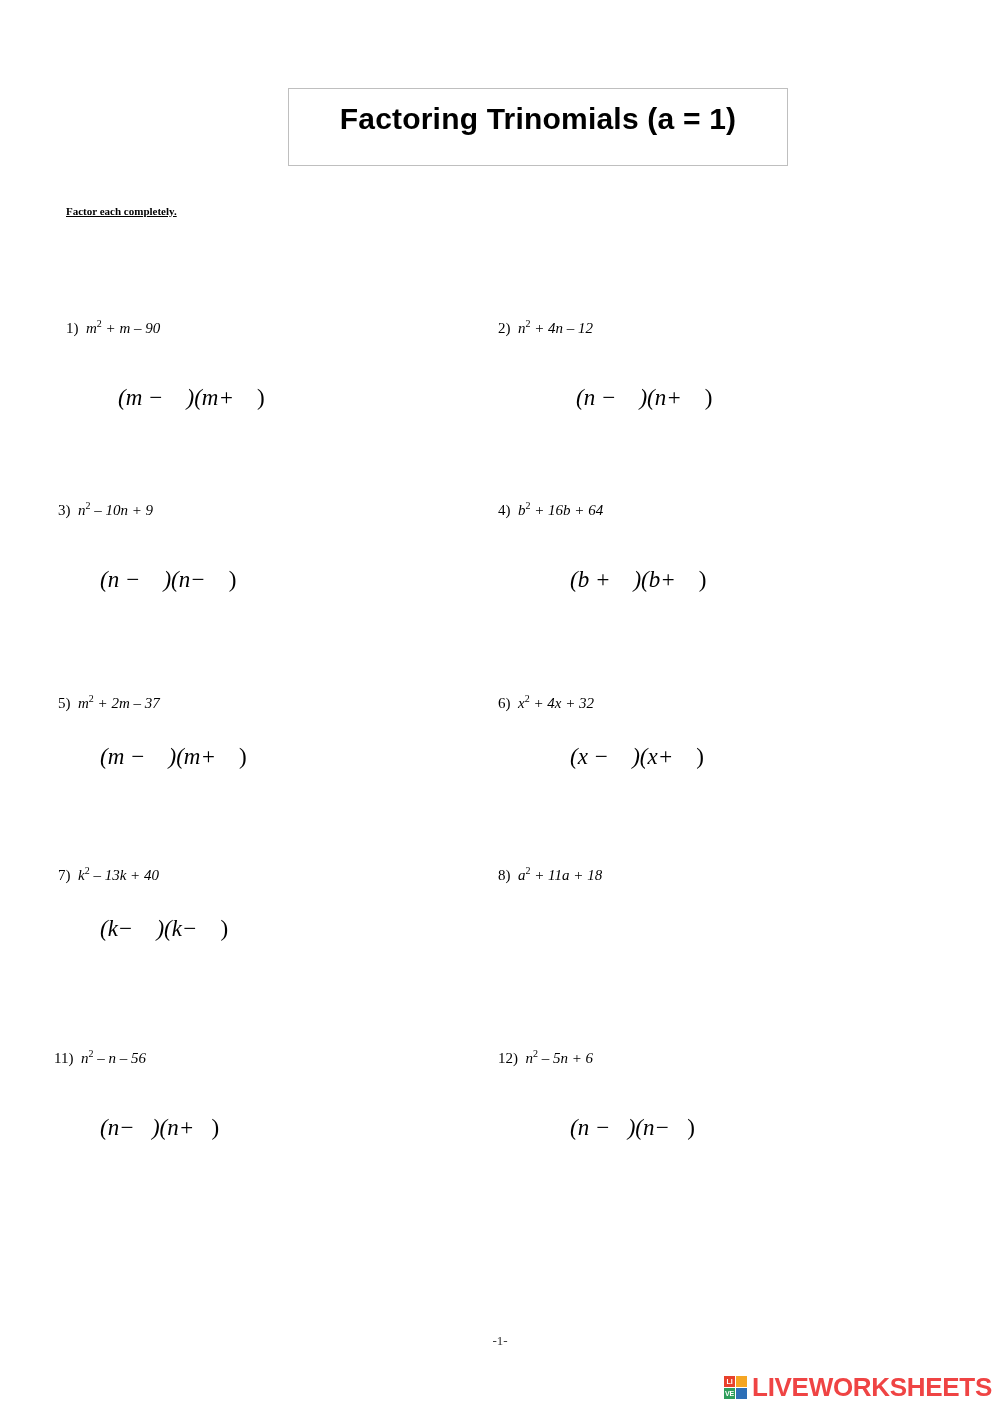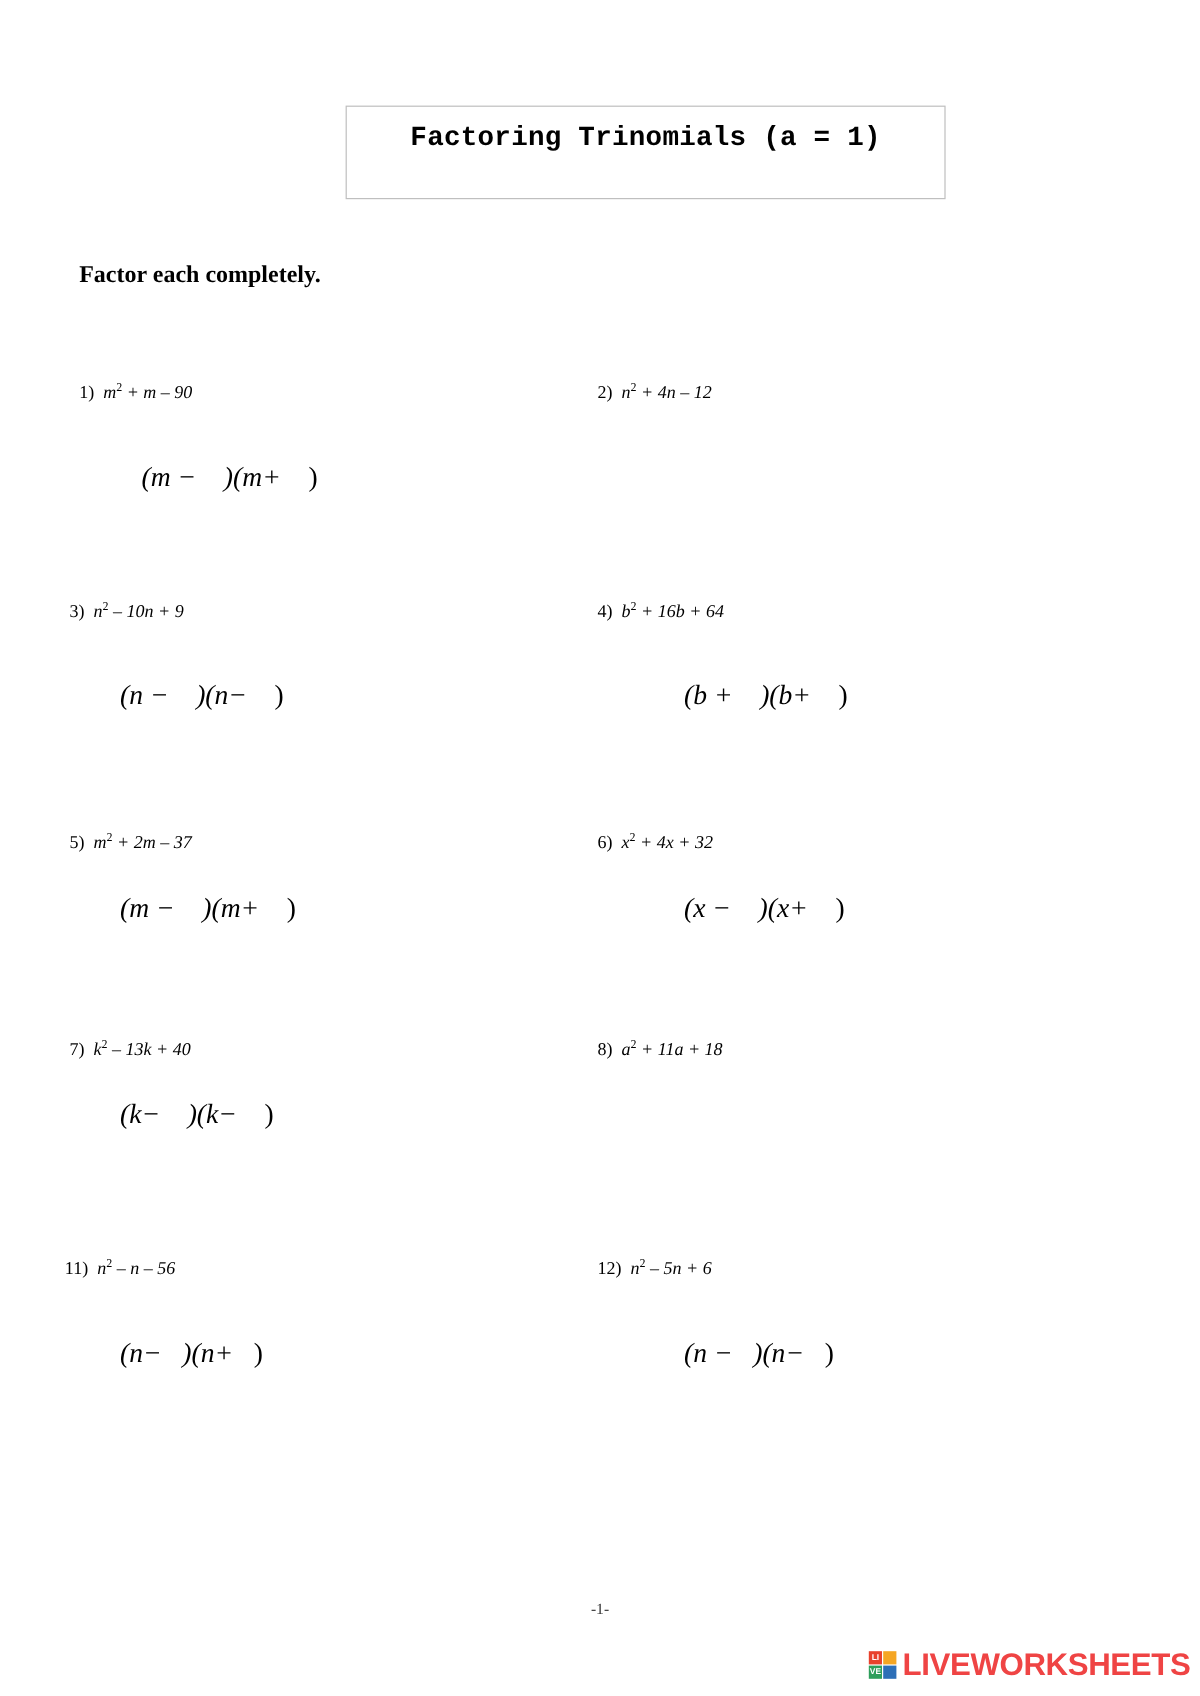--- a/index.html
+++ b/index.html
@@ -23,35 +23,36 @@
     top: 88px;
     width: 500px;
     height: 78px;
     border: 1px solid #bfbfbf;
     box-sizing: border-box;
     display: flex;
     align-items: flex-start;
     justify-content: center;
   }
   .title-text {
-    font-size: 23px;
-    font-weight: bold;
-    font-family: Liberation Mono, monospace;
+    font-size: 30px;
+    font-weight: bold;
+    font-family: Liberation Sans, sans-serif;
     padding-top: 13px;
     letter-spacing: 0.2px;
     white-space: nowrap;
   }
 
   
   .instruction {
     position: absolute;
     left: 66px;
-    top: 218px;
-    font-size: 20px;
-    font-weight: bold;
+    top: 205px;
+    font-size: 11px;
+    font-weight: bold;
+    text-decoration: underline;
     font-family: "Liberation Serif", serif;
   }
 
   
   .problems {
     position: absolute;
     left: 0;
     top: 310px;
     width: 1000px;
   }
@@ -159,20 +160,23 @@
       </div>
       <div class="answer" style="margin-left:6px;">
         <span class="v">(m −</span><span>&nbsp;&nbsp;&nbsp;&nbsp;</span><span class="v">)(m+</span><span>&nbsp;&nbsp;&nbsp;&nbsp;</span><span class="op">)</span>
       </div>
     </div>
     <div class="pcell right" style="top:8px;left:498px;">
       <div class="pnum">
         <span>2)</span>
         <span class="expr">&nbsp;<span>n</span><span class="up plain">2</span><span class="expr"> + 4n – 12</span></span>
       </div>
+      <div class="answer" style="margin-left:32px;">
+        <span class="v">(n −</span><span>&nbsp;&nbsp;&nbsp;&nbsp;</span><span class="v">)(n+</span><span>&nbsp;&nbsp;&nbsp;&nbsp;</span><span class="op">)</span>
+      </div>
     </div>
   </div>
 
   <div class="prow" style="height:193px;">
     <div class="pcell left" style="top:8px;left:58px;">
       <div class="pnum">
         <span>3)</span>
         <span class="expr">&nbsp;<span>n</span><span class="up plain">2</span><span class="expr"> – 10n + 9</span></span>
       </div>
       <div class="answer" style="margin-left:-4px;">

